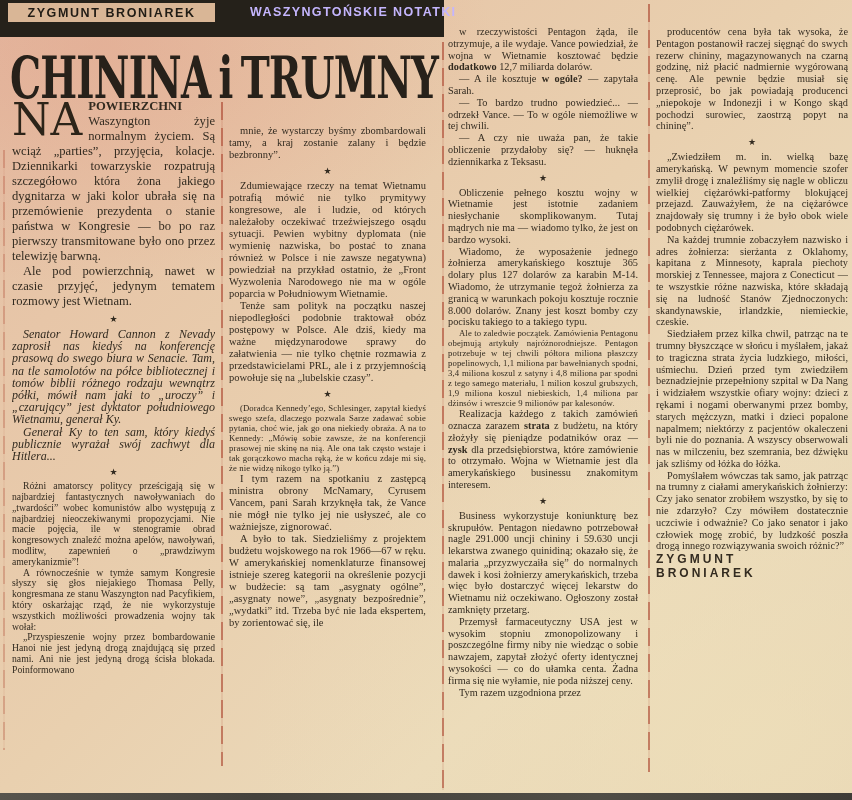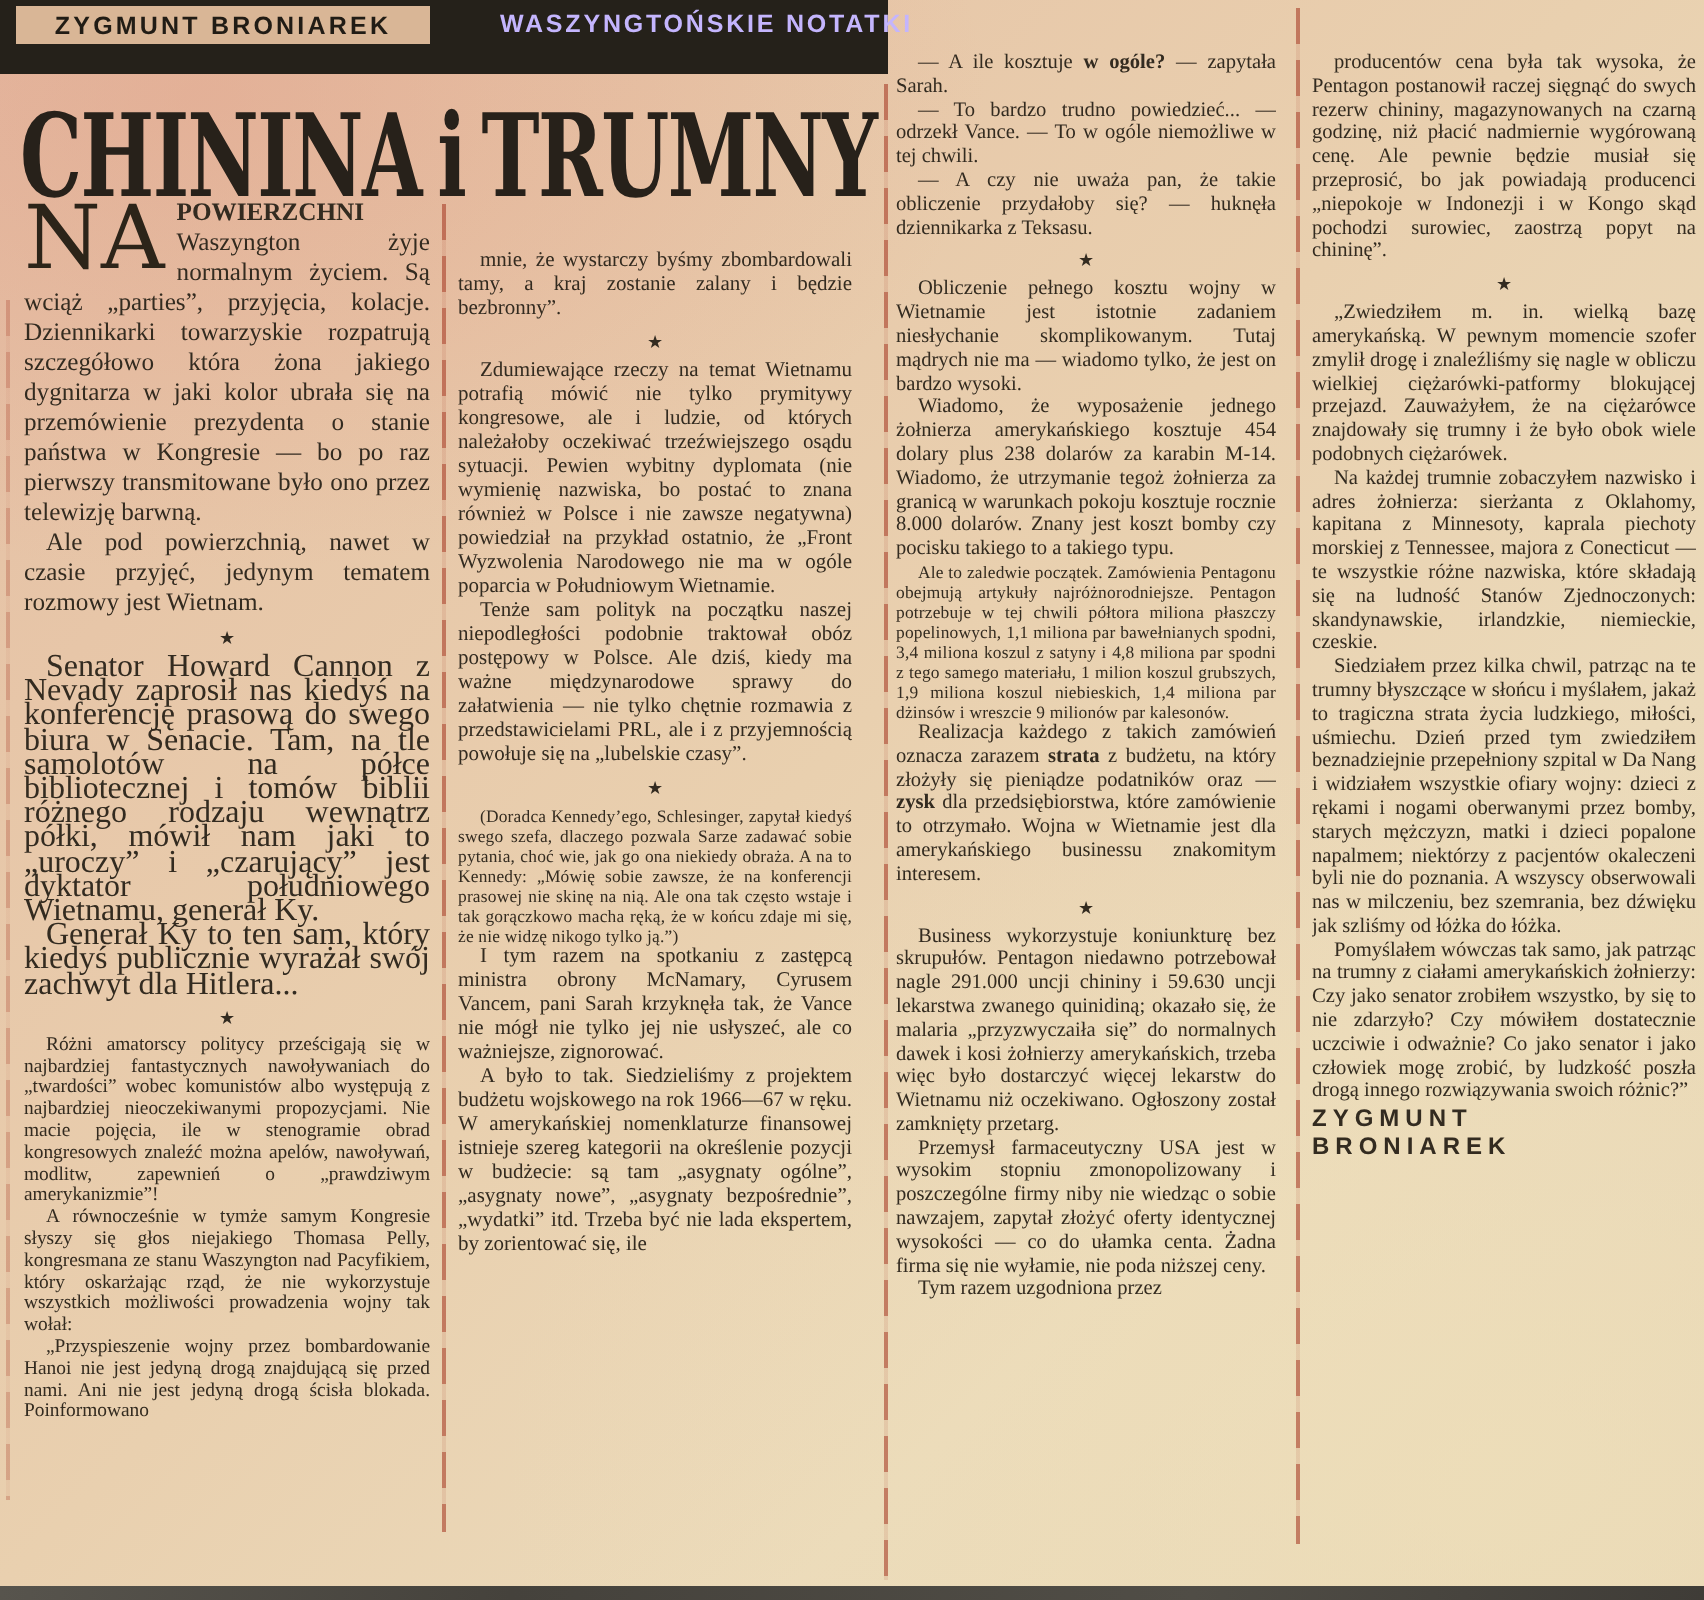--- a/index.html
+++ b/index.html
@@ -20,21 +20,21 @@
     font-weight:bold;font-size:12.5px;letter-spacing:1.4px;color:#c4b5fd;white-space:nowrap;}
   
   .headline{position:absolute;left:10px;top:44px;font-family:"DejaVu Serif",serif;font-weight:bold;
     font-size:50px;letter-spacing:-1px;word-spacing:-6px;color:#27211a;white-space:nowrap;
     transform:scale(0.78,1.15);transform-origin:left top;}
   
   .col{position:absolute;text-align:justify;overflow:hidden;hyphens:auto;}
   .col p{margin:0;text-indent:11px;}
   .col p.lead{text-indent:0;}
   .s1{font-size:12.6px;line-height:15px;}
-  .s2{font-size:16px;line-height:12.2px;}
+  .s2{font-size:12px;line-height:12.2px;font-style:italic;}
   .s3{font-size:9.7px;line-height:10.8px;}
   .s2c{font-size:10.5px;line-height:12px;}
   .s4{font-size:10.3px;line-height:11.8px;}
   .petit{font-size:8.7px;line-height:10px;letter-spacing:0.1px;}
   .star{text-align:center;font-size:9px;margin:5px 0 4px;text-indent:0;color:#332b20;}
   .dropcap{float:left;font-size:44px;line-height:34px;padding:4px 6px 0 0;
     font-family:"DejaVu Serif",serif;color:#2c2419;}
   .b{font-weight:bold;}
   .sig{font-family:"Liberation Sans",sans-serif;font-weight:bold;font-size:12px;
     letter-spacing:3px;word-spacing:10px;margin-top:12px;text-indent:0 !important;text-align:left;}
@@ -87,26 +87,27 @@
       <p class="s2c"><span>mnie, że wystarczy byśmy zbombardowali tamy, a kraj zostanie zalany i będzie bezbronny”.</span></p>
       <div class="star">★</div>
       <p class="s2c"><span>Zdumiewające rzeczy na temat Wietnamu potrafią mówić nie tylko prymitywy kongresowe, ale i ludzie, od których należałoby oczekiwać trzeźwiejszego osądu sytuacji. Pewien wybitny dyplomata (nie wymienię nazwiska, bo postać to znana również w Polsce i nie zawsze negatywna) powiedział na przykład ostatnio, że „Front Wyzwolenia Narodowego nie ma w ogóle poparcia w Południowym Wietnamie.</span></p>
       <p class="s2c"><span>Tenże sam polityk na początku naszej niepodległości podobnie traktował obóz postępowy w Polsce. Ale dziś, kiedy ma ważne międzynarodowe sprawy do załatwienia — nie tylko chętnie rozmawia z przedstawicielami PRL, ale i z przyjemnością powołuje się na „lubelskie czasy”.</span></p>
       <div class="star">★</div>
       <p class="petit "><span>(Doradca Kennedy’ego, Schlesinger, zapytał kiedyś swego szefa, dlaczego pozwala Sarze zadawać sobie pytania, choć wie, jak go ona niekiedy obraża. A na to Kennedy: „Mówię sobie zawsze, że na konferencji prasowej nie skinę na nią. Ale ona tak często wstaje i tak gorączkowo macha ręką, że w końcu zdaje mi się, że nie widzę nikogo tylko ją.”)</span></p>
       <p class="s2c"><span>I tym razem na spotkaniu z zastępcą ministra obrony McNamary, Cyrusem Vancem, pani Sarah krzyknęła tak, że Vance nie mógł nie tylko jej nie usłyszeć, ale co ważniejsze, zignorować.</span></p>
       <p class="s2c"><span>A było to tak. Siedzieliśmy z projektem budżetu wojskowego na rok 1966—67 w ręku. W amerykańskiej nomenklaturze finansowej istnieje szereg kategorii na określenie pozycji w budżecie: są tam „asygnaty ogólne”, „asygnaty nowe”, „asygnaty bezpośrednie”, „wydatki” itd. Trzeba być nie lada ekspertem, by zorientować się, ile</span></p>
     </div>
   <div class="col" id="c2">
+      <p class="s4"><span>w rzeczywistości Pentagon żąda, ile otrzymuje, a ile wydaje. Vance powiedział, że wojna w Wietnamie kosztować będzie </span><span class="b">dodatkowo</span><span> 12,7 miliarda dolarów.</span></p>
       <p class="s4"><span>— A ile kosztuje </span><span class="b">w ogóle?</span><span> — zapytała Sarah.</span></p>
       <p class="s4"><span>— To bardzo trudno powiedzieć... — odrzekł Vance. — To w ogóle niemożliwe w tej chwili.</span></p>
       <p class="s4"><span>— A czy nie uważa pan, że takie obliczenie przydałoby się? — huknęła dziennikarka z Teksasu.</span></p>
       <div class="star">★</div>
       <p class="s4"><span>Obliczenie pełnego kosztu wojny w Wietnamie jest istotnie zadaniem niesłychanie skomplikowanym. Tutaj mądrych nie ma — wiadomo tylko, że jest on bardzo wysoki.</span></p>
-      <p class="s4"><span>Wiadomo, że wyposażenie jednego żołnierza amerykańskiego kosztuje 454 dolary plus 238 dolarów za karabin M-14. Wiadomo, że utrzymanie tegoż żołnierza za granicą w warunkach pokoju kosztuje rocznie 8.000 dolarów. Znany jest koszt bomby czy pocisku takiego to a takiego typu.</span></p>
+      <p class="s4"><span>Wiadomo, że wyposażenie jednego żołnierza amerykańskiego kosztuje 365 dolary plus 127 dolarów za karabin M-14. Wiadomo, że utrzymanie tegoż żołnierza za granicą w warunkach pokoju kosztuje rocznie 8.000 dolarów. Znany jest koszt bomby czy pocisku takiego to a takiego typu.</span></p>
       <p class="petit "><span>Ale to zaledwie początek. Zamówienia Pentagonu obejmują artykuły najróżnorodniejsze. Pentagon potrzebuje w tej chwili półtora miliona płaszczy popelinowych, 1,1 miliona par bawełnianych spodni, 3,4 miliona koszul z satyny i 4,8 miliona par spodni z tego samego materiału, 1 milion koszul grubszych, 1,9 miliona koszul niebieskich, 1,4 miliona par dżinsów i wreszcie 9 milionów par kalesonów.</span></p>
       <p class="s4"><span>Realizacja każdego z takich zamówień oznacza zarazem </span><span class="b">strata</span><span> z budżetu, na który złożyły się pieniądze podatników oraz — </span><span class="b">zysk</span><span> dla przedsiębiorstwa, które zamówienie to otrzymało. Wojna w Wietnamie jest dla amerykańskiego businessu znakomitym interesem.</span></p>
       <div class="star">★</div>
       <p class="s4"><span>Business wykorzystuje koniunkturę bez skrupułów. Pentagon niedawno potrzebował nagle 291.000 uncji chininy i 59.630 uncji lekarstwa zwanego quinidiną; okazało się, że malaria „przyzwyczaiła się” do normalnych dawek i kosi żołnierzy amerykańskich, trzeba więc było dostarczyć więcej lekarstw do Wietnamu niż oczekiwano. Ogłoszony został zamknięty przetarg.</span></p>
       <p class="s4"><span>Przemysł farmaceutyczny USA jest w wysokim stopniu zmonopolizowany i poszczególne firmy niby nie wiedząc o sobie nawzajem, zapytał złożyć oferty identycznej wysokości — co do ułamka centa. Żadna firma się nie wyłamie, nie poda niższej ceny.</span></p>
       <p class="s4"><span>Tym razem uzgodniona przez</span></p>
     </div>
   <div class="col" id="c3">
       <p class="s4"><span>producentów cena była tak wysoka, że Pentagon postanowił raczej sięgnąć do swych rezerw chininy, magazynowanych na czarną godzinę, niż płacić nadmiernie wygórowaną cenę. Ale pewnie będzie musiał się przeprosić, bo jak powiadają producenci „niepokoje w Indonezji i w Kongo skąd pochodzi surowiec, zaostrzą popyt na chininę”.</span></p>
       <div class="star">★</div>

